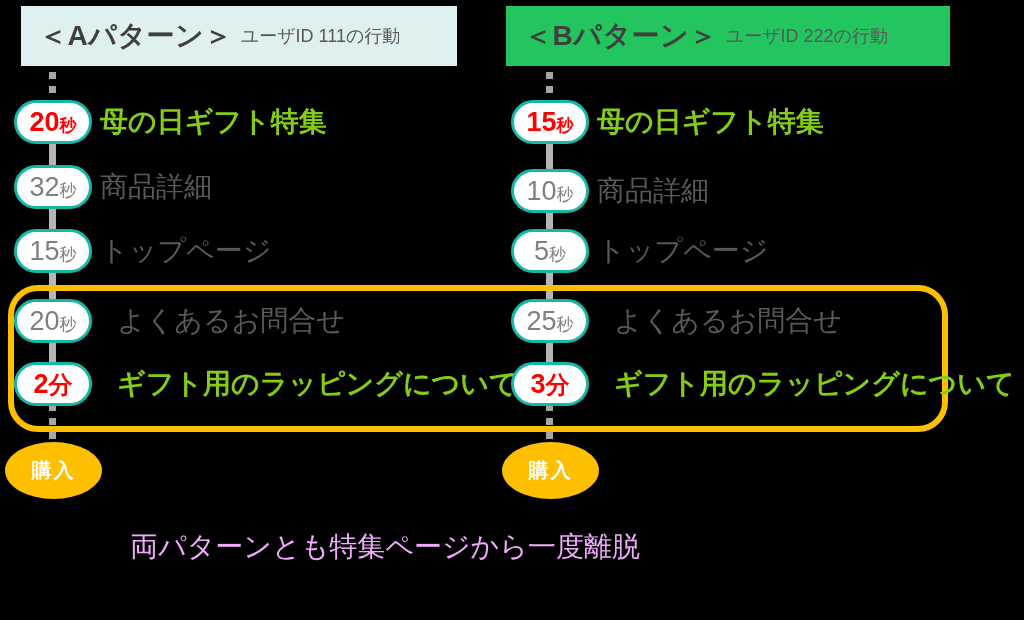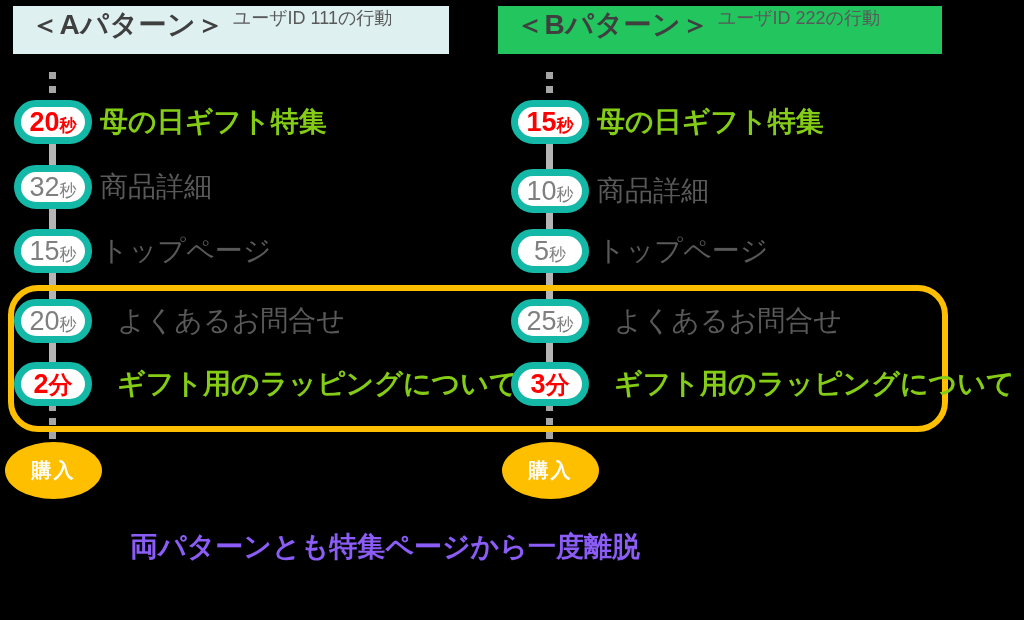--- a/index.html
+++ b/index.html
@@ -22,26 +22,28 @@
     width: 500px;
     height: 620px;
   }
   .col-a { left: 0; }
   .col-b { left: 497px; }
 
   
   .header {
     position: absolute;
     top: 6px;
-    height: 48px;
-    display: flex;
+    height: 60px;
+    display: flex;
+    align-items: center;
     padding-left: 18px;
     box-sizing: border-box;
     white-space: nowrap;
     z-index: 3;
+    margin-left: 8px;
   }
   .col-a .header { left: 13px; width: 436px; background: #dff0f1; }
   .col-b .header { left: 1px;  width: 444px; background: #22c55e; }
   .header-title {
     font-size: 28px;
     font-weight: bold;
     color: #3f3f3f;
     letter-spacing: 0.5px;
   }
   .header-subtitle {
@@ -73,21 +75,21 @@
     z-index: 3;
   }
   .pill {
     position: absolute;
     left: 14px;
     top: 0;
     width: 78px;
     height: 44px;
     box-sizing: border-box;
     background: #ffffff;
-    border: 7px solid #14b8a6;
+    border: 3px solid #14b8a6;
     border-radius: 24px;
     display: flex;
     align-items: center;
     justify-content: center;
   }
   .pill .num  { font-size: 27px; color: #7f7f7f; line-height: 1; }
   .pill .unit { font-size: 17px; color: #7f7f7f; line-height: 1; margin-top: 6px; }
   .pill .unit-large { font-size: 24px; margin-top: 2px; }
   .step-label {
     position: absolute;
@@ -141,22 +143,22 @@
 
   
   .annotation {
     position: absolute;
     left: 130px;
     top: 524px;
     z-index: 3;
   }
   .annotation div {
     font-size: 28px;
-    font-weight: bold;
-    color: #8b5cf6;
+    font-weight: normal;
+    color: #f0abfc;
     line-height: 46px;
     white-space: nowrap;
   }
 </style>
 </head>
 <body>
 
 <div class="canvas">
 
   <div class="column col-a">

